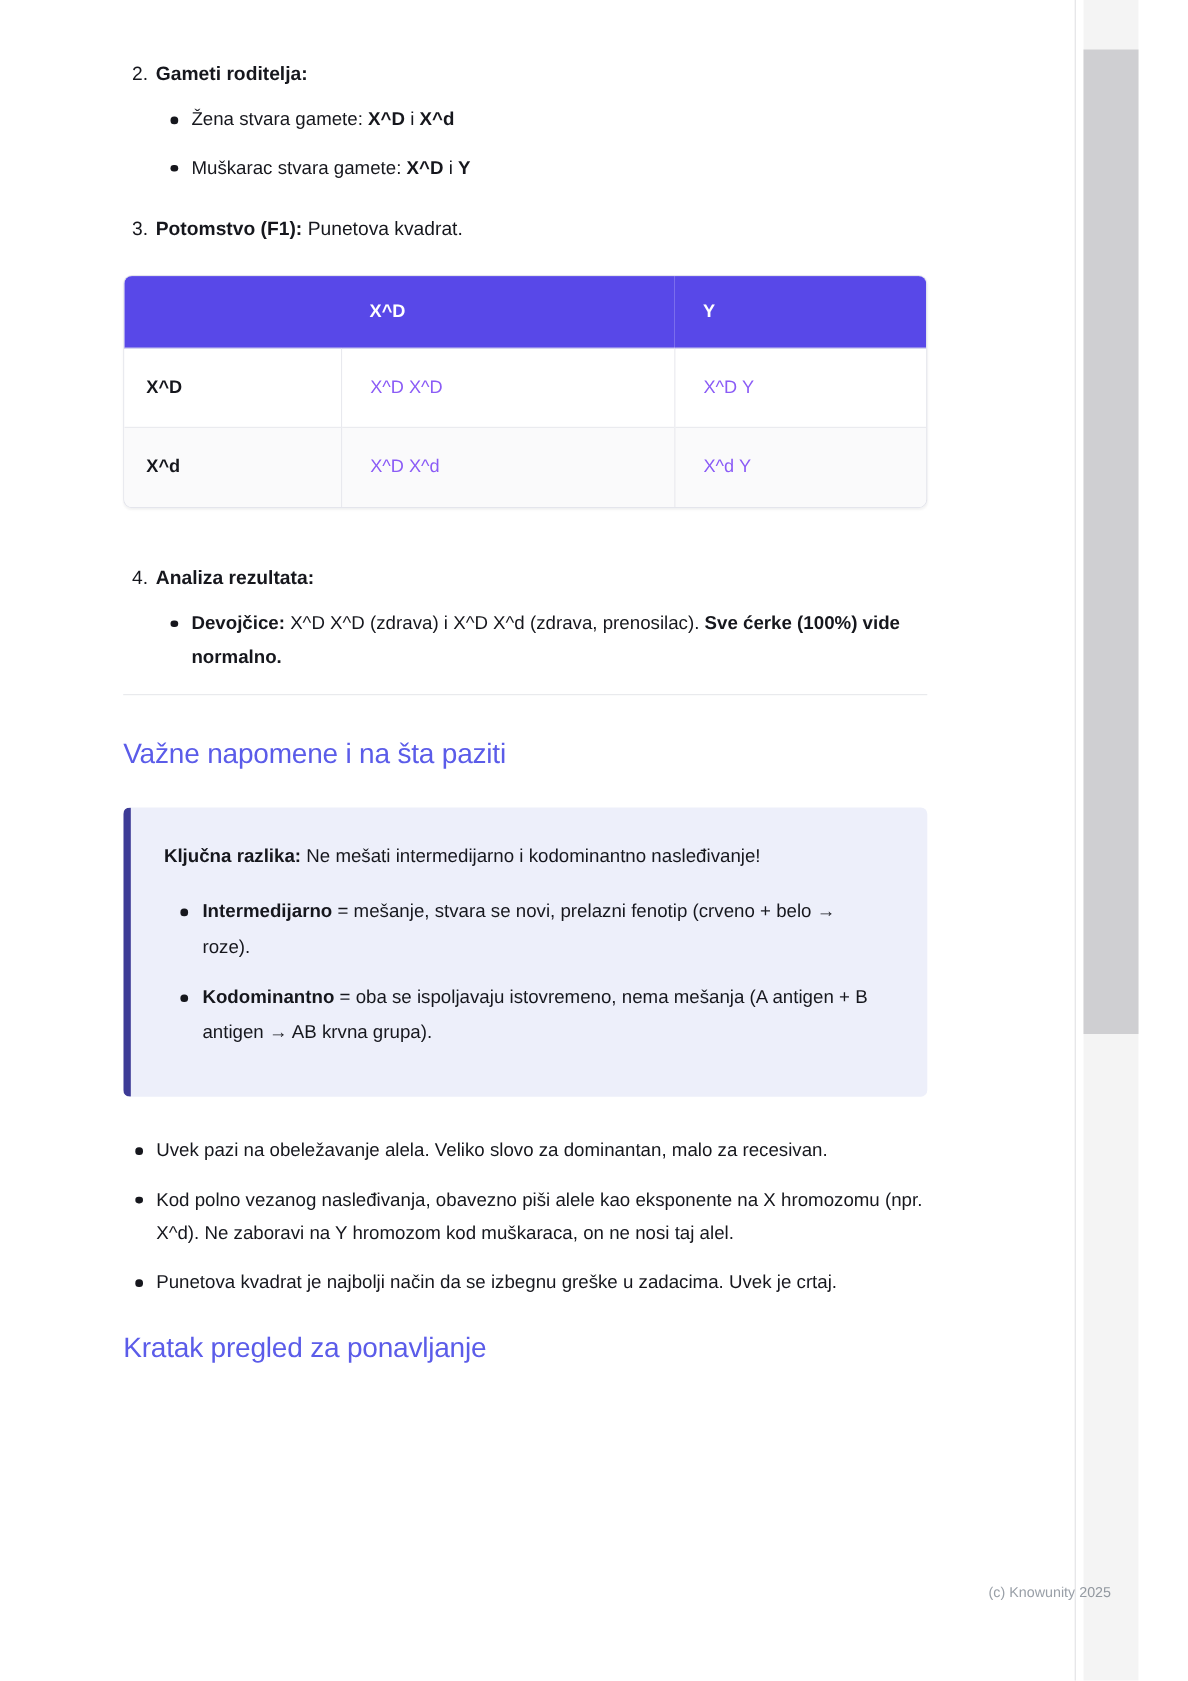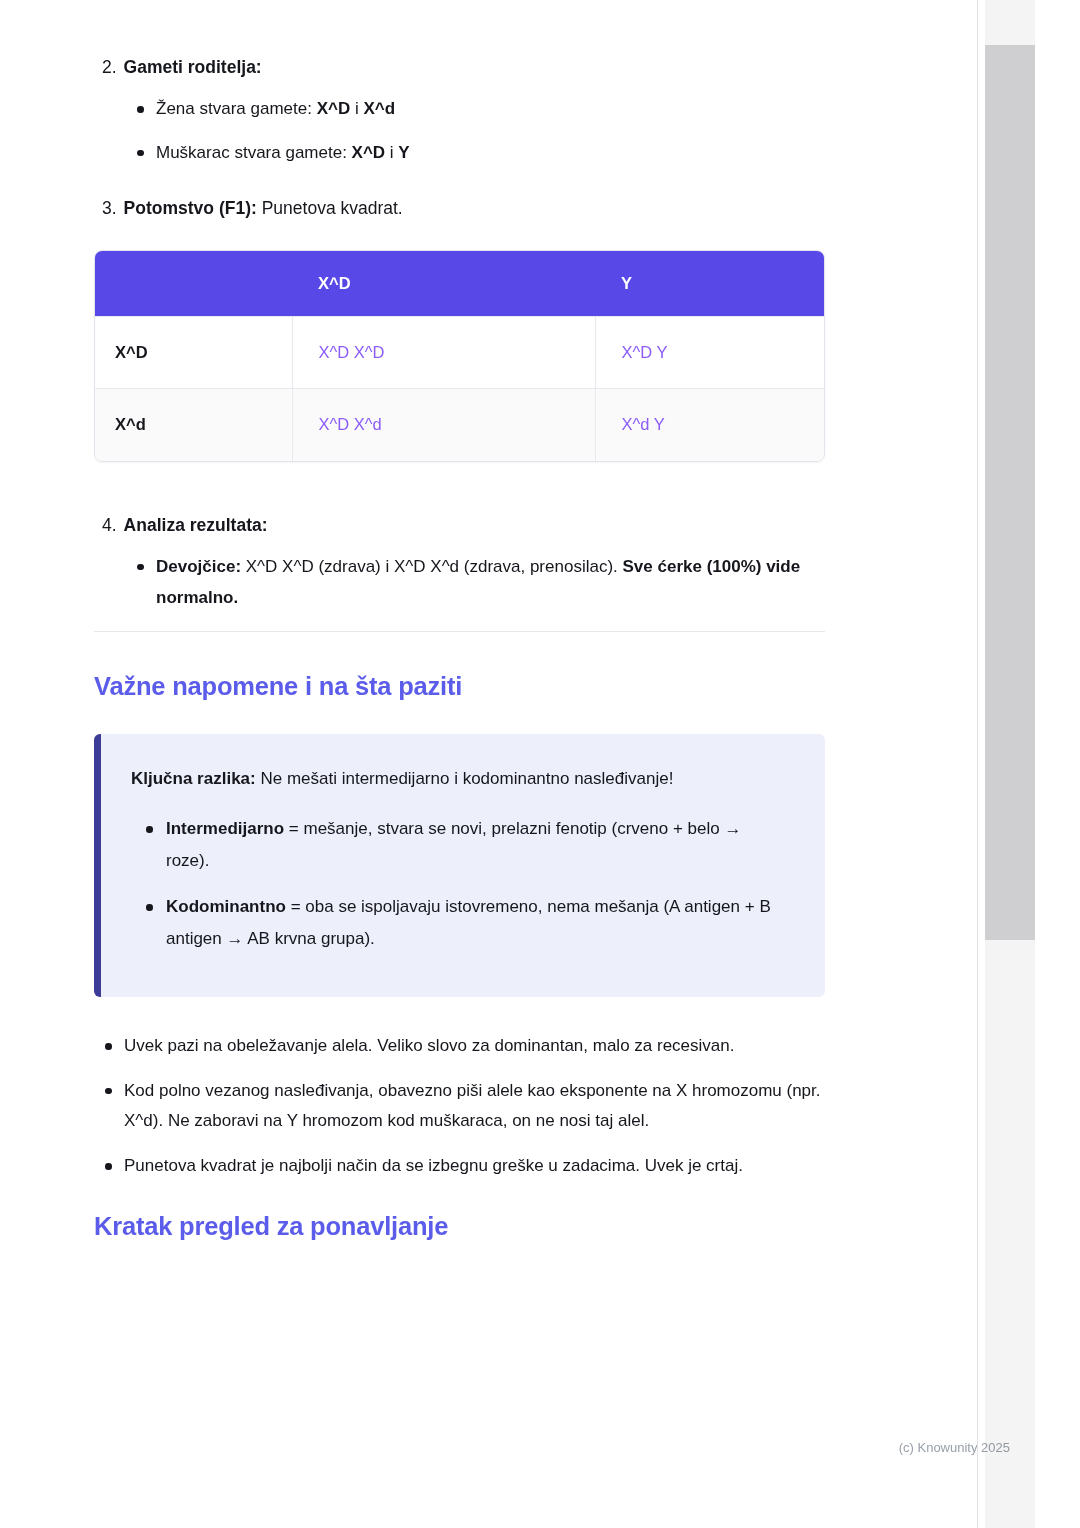--- a/index.html
+++ b/index.html
@@ -2,21 +2,21 @@
 <html style="--accent: #5848e8; --heading: #5b5ce9; --callout_bg: #edeffa; --callout_border: #3d3b96;"><head>
 <meta charset="utf-8">
 <style>
   * { margin:0; padding:0; box-sizing:border-box; }
   html,body { width:1080px; height:1528px; }
   body {
     position:relative; overflow:hidden; background:#ffffff;
     font-family:"Liberation Sans", sans-serif; color:#16171d;
   }
   .content {
-    position:absolute; left:94px; top:0; width:731px;
+    position:absolute; left:112px; top:0; width:731px;
     padding-top:54px; font-size:17px; line-height:1.8;
   }
   .b { font-weight:700; }
   .i { }
   .num-head { margin-left:8px; font-size:17.5px; line-height:1.5; }
   .num { margin-right:7px; }
 
   .bullets { list-style:none; margin:14px 0 0 43px; }
   .bullets li { position:relative; padding-left:19px; margin-bottom:13px; }
   .bullets li::before {
@@ -44,21 +44,21 @@
   tbody td + td { border-left:1px solid #e8e9ee; }
   tbody tr:nth-child(2) td { background:#fafafb; }
   tbody td.rowlabel { font-weight:700; color:#16171d; }
 
   .item4 { margin-top:50px; }
   .item4 .bullets li { margin-bottom:15px; }
 
   .divider { border:none; border-top:1px solid #e7e8ec; margin:18px 0 0; }
 
   .heading {
-    margin-top:38px; font-size:25.5px; font-weight:700;
+    margin-top:38px; font-size:25.5px; font-weight:400;
     color:var(--heading,#5b5ce9); letter-spacing:-0.2px; line-height:1.3;
   }
 
   .callout {
     margin-top:31px; background:var(--callout_bg,#edeffa);
     border-left:7px solid var(--callout_border,#3d3b96);
     border-radius:6px; padding:27px 38px 28px 30px;
   }
   .callout .lead { text-align:justify; line-height:36px; }
   .callout-bullets { margin:16px 0 0 15px; }

